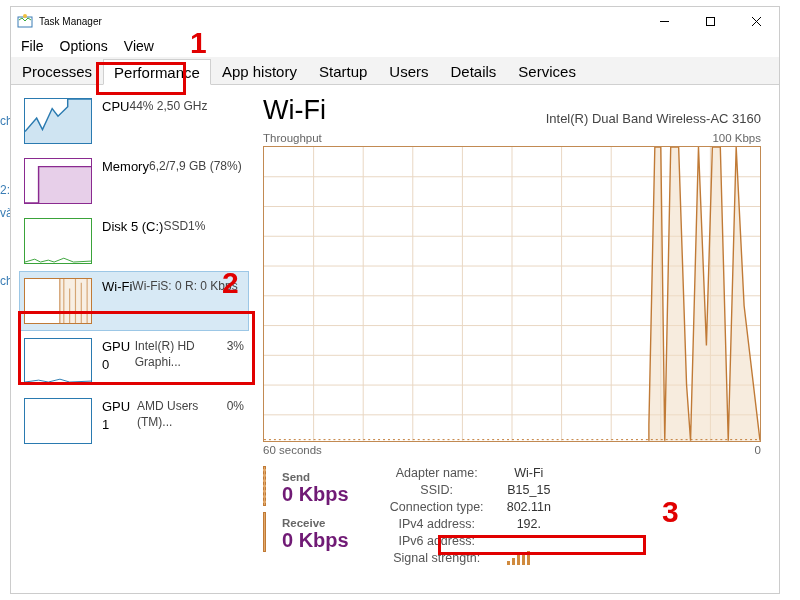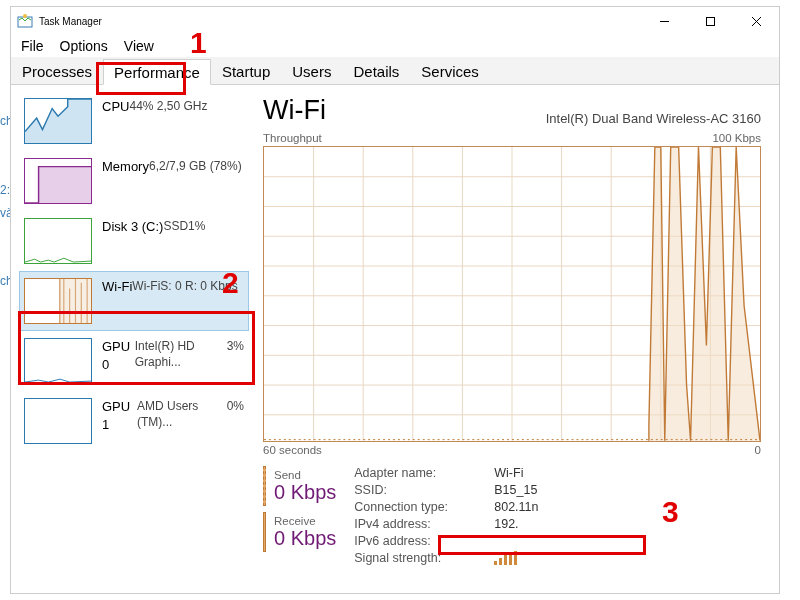--- a/index.html
+++ b/index.html
@@ -29,26 +29,26 @@
   .mainhdr .big { font-size:27px; font-weight:400; }
   .mainhdr .desc { font-size:13px; color:#444; }
   .chartlbl { display:flex; justify-content:space-between; font-size:11.5px; color:#666; margin-bottom:2px; }
   .chartbox { height:296px; border:1px solid #c28a52; background:#fff; position:relative; overflow:hidden; }
   .chartgrid { position:absolute; inset:0; }
   .chartgrid line { stroke:#e9d7c2; stroke-width:1; }
   .chartdata { position:absolute; inset:0; }
   .chartbottom { display:flex; justify-content:space-between; font-size:11.5px; color:#666; margin-top:2px; }
   .stats { display:flex; gap:18px; margin-top:10px; }
   .statcol { display:flex; flex-direction:column; gap:6px; }
-  .stat { display:flex; align-items:center; gap:8px; }
+  .stat { display:flex; align-items:flex-end; gap:16px;font-weight:bold; }
   .statbar { width:3px; height:40px; background:#e2a96b; border:1px dashed #c07a36; }
   .statbar.solid { border-style:solid; }
   .stattxt .lbl { font-size:11.5px; color:#666; }
   .stattxt .val { font-size:20px; color:#701a75; }
-  .details { display:grid; grid-template-columns:140px 1fr; row-gap:3px; font-size:12.5px; color:#555; }
+  .details { display:grid; grid-template-columns:140px 1fr; row-gap:3px; font-size:12.5px; color:#555;text-align:center; }
   .details .k { }
   .details .v { color:#333; }
   .sigbars { display:flex; align-items:flex-end; gap:2px; height:14px; }
   .sigbars span { width:3px; background:#d08a3e; }
   .anno { position:absolute; border:3px solid #e10000; pointer-events:none; }
   .anum { position:absolute; color:#e10000; font-weight:700; font-size:30px; font-family:Arial,sans-serif; pointer-events:none; }
   .edge-cut { position:absolute; left:0; top:110px; font-size:12px; color:#3a7db5; line-height:1.9; }
   .edge-cut div { }
 </style>
 </head>
@@ -94,20 +94,21 @@
 
   <div class="menubar">
     <span>File</span>
     <span>Options</span>
     <span>View</span>
   </div>
 
   <div class="tabstrip">
     <div class="tab">Processes</div>
     <div class="tab active">Performance</div>
+    <div class="tab">App history</div>
     <div class="tab">Startup</div>
     <div class="tab">Users</div>
     <div class="tab">Details</div>
     <div class="tab">Services</div>
   </div>
 
   <div class="content">
 
     <div class="sidebar">
 
@@ -137,21 +138,21 @@
         </div>
       </div>
 
       <div class="sideitem">
         <div class="thumb" style="border-color:#3aa33a">
           <svg viewBox="0 0 68 46" preserveAspectRatio="none">
               <path d="M0 45l10-3 6 3 8-2 6 2 10-4 10 4 18-1" fill="none" stroke="#3aa33a" stroke-width="1"></path>
             </svg>
         </div>
         <div class="sidetxt">
-          <span class="name">Disk 3 (C:)</span>
+          <span class="name">Disk 5 (C:)</span>
           <span>SSD</span>
           <span>1%</span>
         </div>
       </div>
 
       <div class="sideitem selected">
         <div class="thumb" style="border-color:#c07a36">
           <svg viewBox="0 0 68 46" preserveAspectRatio="none">
             <path d="M36 46V0M40 46V0M46 46V10M52 46V0M58 46V4M64 46V0" stroke="#c07a36" stroke-width="1.2" fill="none"></path>
             <path d="M36 46V0h32v46z" fill="#f0dcc3" fill-opacity="0.45"></path>

